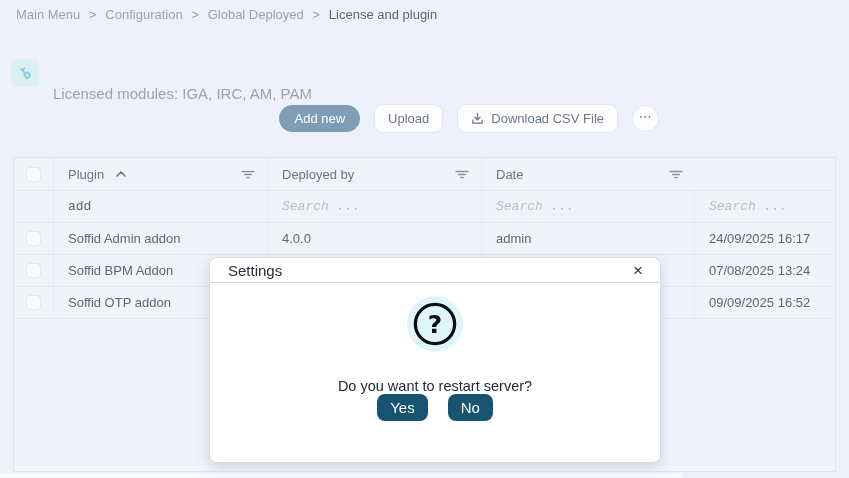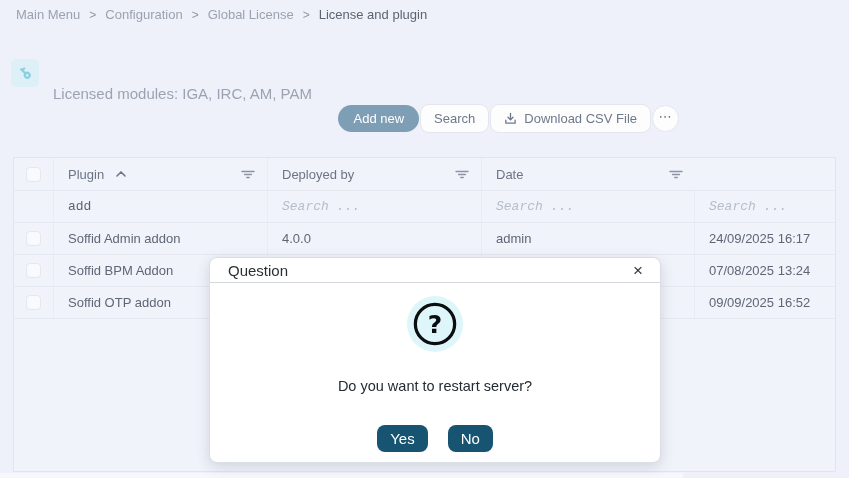--- a/index.html
+++ b/index.html
@@ -16,21 +16,21 @@
   .breadcrumb .crumb { cursor:pointer; }
   .breadcrumb .crumb.current { color:#5b6472; }
 
   
   .icon-badge { position:absolute; left:11px; top:59px; width:28px; height:28px; border-radius:5px;
     background:#ddf0f7; display:flex; align-items:center; justify-content:center; }
   .page-title { position:absolute; left:53px; top:60px; font-size:19px; font-weight:bold; color:#49515f; }
   .page-subtitle { position:absolute; left:53px; top:85px; font-size:15px; color:#9ba3b3; }
 
   
-  .toolbar { position:absolute; right:4px; top:104px; display:flex; align-items:center; gap:1px; }
+  .toolbar { position:absolute; right:24px; top:104px; display:flex; align-items:center; gap:14px; }
   .btn { font-family:inherit; font-size:13px; cursor:pointer; white-space:nowrap; }
   .btn-primary { background:#7e9eb6; color:#ffffff; border:none; border-radius:14px; padding:6px 15px; }
   .btn-outline { background:#fdfdfe; color:#6e7988; border:1px solid #e3e6ee; border-radius:9px; padding:6px 13px;
     display:flex; align-items:center; gap:7px; }
   .btn-more { background:#fdfdfe; color:#6e7988; border:1px solid #e3e6ee; border-radius:50%;
     width:27px; height:27px; display:flex; align-items:center; justify-content:center; font-size:13px; letter-spacing:1px; padding-bottom:4px; }
 
   
   .table { position:absolute; left:13px; top:157px; width:823px; height:315px;
     background:#f1f3fa; border:1px solid #e0e4ee; }
@@ -57,52 +57,52 @@
     border-radius:8px; border:1px solid #d9dde6; box-shadow:0 4px 14px rgba(60,70,90,0.18); z-index:10;
     display:flex; flex-direction:column; }
   .modal-header { height:25px; display:flex; align-items:center; justify-content:space-between;
     padding:0 17px 0 18px; border-bottom:1px solid #d4d7dd; }
   .modal-title { font-size:15px; color:#2a2f36; }
   .modal-close { font-size:17px; color:#33373d; cursor:pointer; line-height:1; background:none; border:none; font-family:inherit; }
   .modal-body { flex:1; display:flex; flex-direction:column; align-items:center; padding-top:13px; }
   .q-circle { width:56px; height:56px; border-radius:50%; background:#def6fa;
     display:flex; align-items:center; justify-content:center; }
   .modal-message { margin-top:26px; font-size:14.5px; color:#242b33; }
-  .modal-buttons { margin-top:31px; display:flex; gap:20px; }
+  .modal-buttons { margin-top:0; display:flex; gap:20px; }
   .btn-confirm { background:#175471; color:#ffffff; border:none; border-radius:8px;
     padding:5px 13px; font-size:15px; font-family:inherit; cursor:pointer; }
 </style>
 </head>
 <body>
 
 <div id="stage">
 
   <nav class="breadcrumb">
     <span class="crumb">Main Menu</span>
     <span class="sep">&gt;</span>
     <span class="crumb">Configuration</span>
     <span class="sep">&gt;</span>
-    <span class="crumb">Global License</span>
+    <span class="crumb">Global Deployed</span>
     <span class="sep">&gt;</span>
     <span class="crumb current">License and plugin</span>
   </nav>
 
   <div class="icon-badge">
     <svg width="16" height="16" viewBox="0 0 16 16">
       <g transform="rotate(-45 8 8)" stroke="#8ccfe0" stroke-width="2.2" fill="none" stroke-linecap="round">
         <circle cx="8" cy="11.2" r="2.4"></circle>
         <path d="M8 8.8 V2.6 M8 4.2 h2.6"></path>
       </g>
     </svg>
   </div>
   <div class="page-subtitle">Licensed modules: IGA, IRC, AM, PAM</div>
 
   <div class="toolbar">
     <button class="btn btn-primary">Add new</button>
-    <button class="btn btn-outline">Search</button>
+    <button class="btn btn-outline">Upload</button>
     <button class="btn btn-outline">
       <span style="display:flex;">
         <svg width="13" height="13" viewBox="0 0 14 14" fill="none" stroke="#6e7988" stroke-width="1.4" stroke-linecap="round" stroke-linejoin="round">
           <path d="M7 1.5 V8"></path>
             <path d="M4.3 5.6 7 8.3 9.7 5.6"></path>
             <path d="M2 8.8 V12 H12 V8.8"></path>
         </svg>
       </span>
       <span>Download CSV File</span>
     </button>
@@ -203,21 +203,21 @@
       <div class="tcell"></div>
       <div class="tcell">09/09/2025 16:52</div>
     </div>
 
   </div>
 
   <div class="footer-strip"></div>
 
   <div class="modal">
     <div class="modal-header">
-      <span class="modal-title">Question</span>
+      <span class="modal-title">Settings</span>
       <button class="modal-close">×</button>
     </div>
     <div class="modal-body">
       <div class="q-circle">
         <svg width="46" height="46" viewBox="0 0 48 48">
           <circle cx="24" cy="24" r="20.5" fill="none" stroke="#0b0e11" stroke-width="3.4"></circle>
           <text x="24" y="33" text-anchor="middle" font-family="DejaVu Sans, sans-serif" font-size="26" font-weight="bold" fill="#0b0e11">?</text>
         </svg>
       </div>
       <div class="modal-message">Do you want to restart server?</div>

